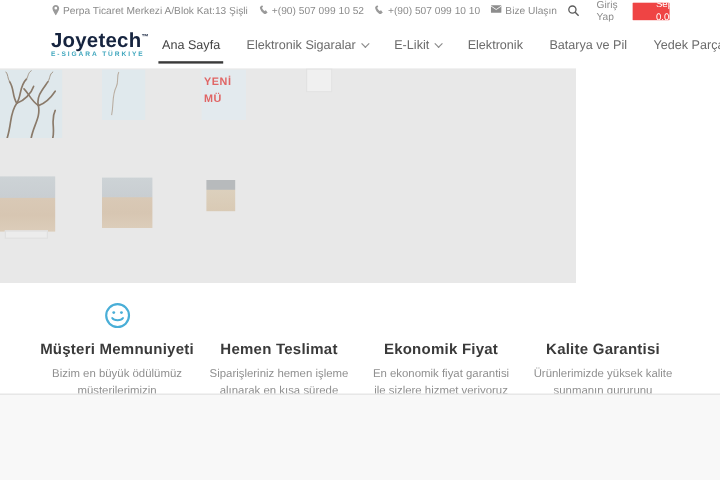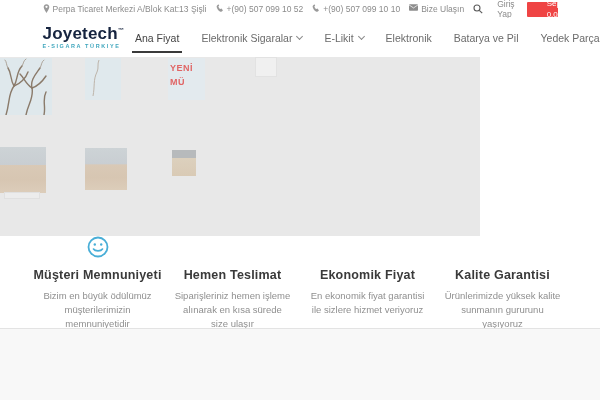--- a/index.html
+++ b/index.html
@@ -64,21 +64,21 @@
   .thumb-wood3 { left:172px; top:93px; width:24px; height:26px; }
   .wood { background:linear-gradient(180deg,#cdd3d6 0%,#c9ced2 38%,#d9c9b6 40%,#d7c6b2 70%,#dccdba 100%); }
   .wood-sm { background:linear-gradient(180deg,#b7babc 0%,#b7babc 30%,#dcd0bd 32%,#d9cab5 100%); }
   .faint-frame { left:4px; top:135px; width:36px; height:7px; background:#ececec;
                  border:1px solid #e0e0e0; }
 
   
   .features { position:absolute; top:236px; left:0; width:600px; height:92px;
               background:#ffffff; }
   .features-inner { width:540px; margin:0 auto; display:flex; }
-  .feature { width:25%; text-align:center; padding-top:0; }
+  .feature { width:25%; text-align:center; padding-top:16px; }
   .f-icon-slot { height:30px; display:flex; align-items:flex-start; justify-content:center; }
   .f-title { font-size:12.5px; font-weight:bold; color:#3a3a3a; margin-top:2px;
              letter-spacing:0.2px; }
   .f-text { font-size:9.5px; color:#8f8f8f; line-height:1.45; margin-top:7px;
             padding:0 9px; }
 
   
   .footer-strip { position:absolute; top:328px; left:0; width:600px; height:72px;
                   background:#f8f8f8; border-top:1px solid #e3e3e3; }
 </style>
@@ -139,21 +139,21 @@
   </div>
 
   <div class="header">
     <div class="header-inner">
       <div class="logo">
         <span class="logo-title"><span>Joyetech</span><sup class="logo-tm">™</sup></span>
         <span class="logo-sub">E-SIGARA TÜRKIYE</span>
       </div>
       <nav class="nav">
         <span class="nav-item active">
-          <span>Ana Fiyat</span>
+          <span>Ana Sayfa</span>
         </span>
         <span class="nav-item">
           <span>Elektronik Sigaralar</span>
           <span class="chev"></span>
         </span>
         <span class="nav-item">
           <span>E-Likit</span>
           <span class="chev"></span>
         </span>
         <span class="nav-item">

